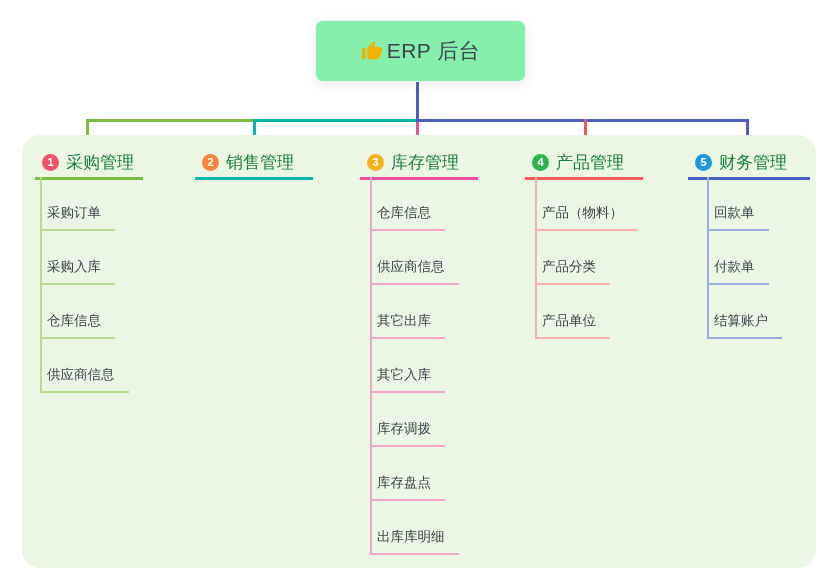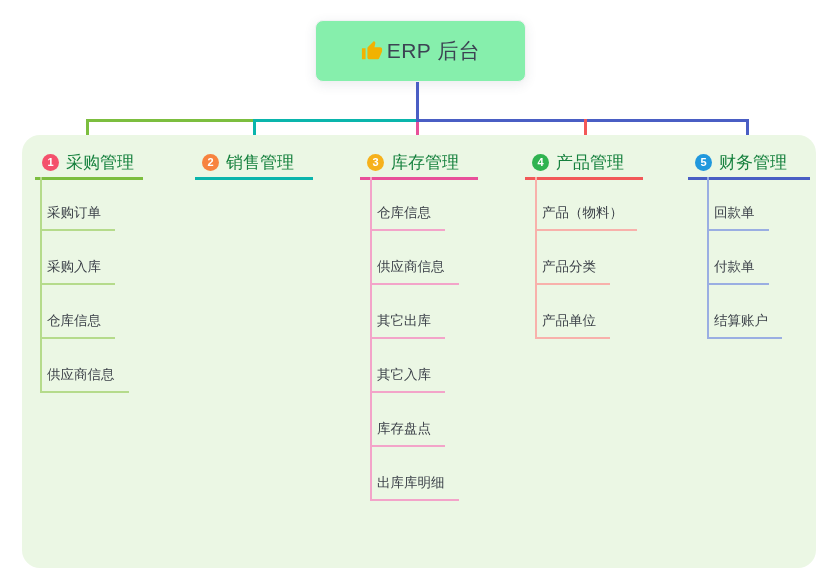--- a/index.html
+++ b/index.html
@@ -147,20 +147,23 @@
     <div class="item">
         <span>供应商信息</span>
       </div>
     <div class="item">
         <span>其它出库</span>
       </div>
     <div class="item">
         <span>其它入库</span>
       </div>
     <div class="item">
+        <span>库存调拨</span>
+      </div>
+    <div class="item">
         <span>库存盘点</span>
       </div>
     <div class="item">
         <span>出库库明细</span>
       </div>
   </div>
 
   <div class="branch-header b4 hdr-4">
     <span class="badge">4</span>
     <span class="label">产品管理</span>

